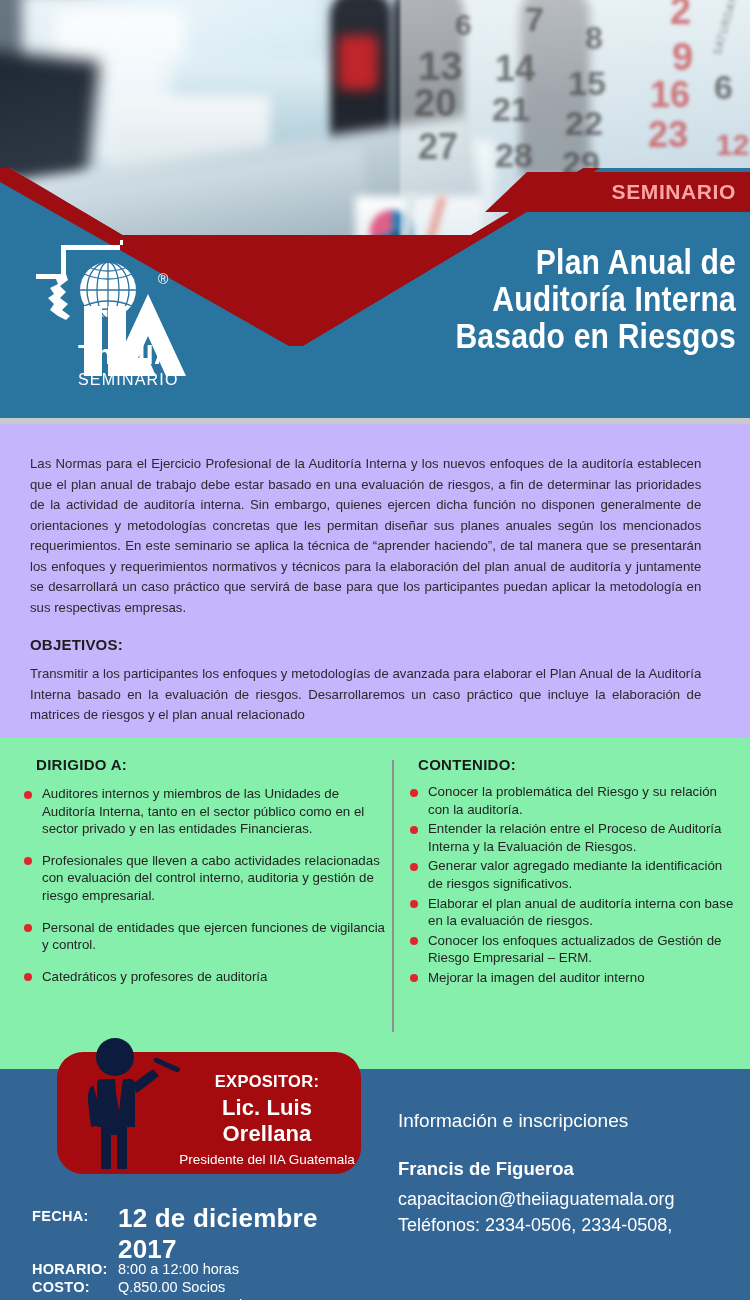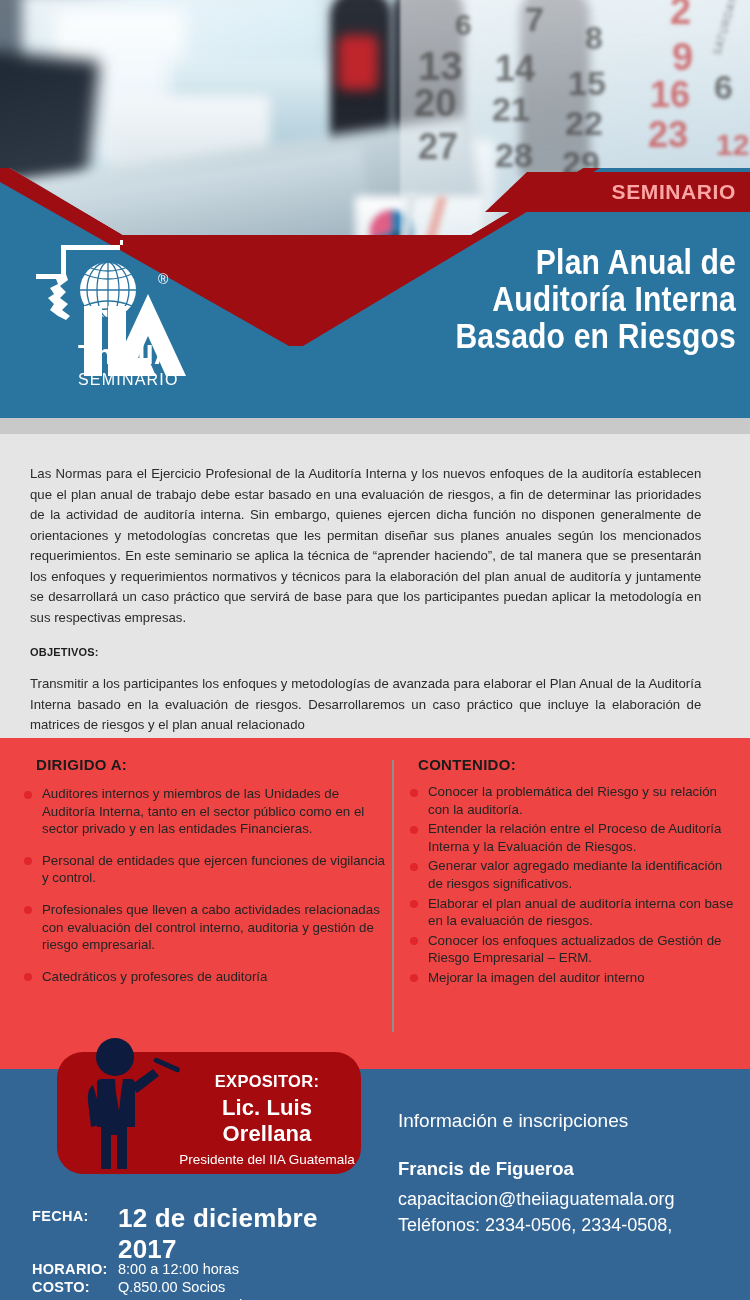--- a/index.html
+++ b/index.html
@@ -154,44 +154,44 @@
   }
 
   
   .logo{
     position:absolute;left:28px;top:232px;width:180px;height:168px;
   }
   .logo svg{display:block;}
 
   
   .intro{
-    position:absolute;left:0;top:434px;width:750px;height:320px;
-    background:#e5e5e5;
+    position:absolute;left:0;top:424px;width:750px;height:320px;
+    background:#c4b5fd;
   }
   .intro .para{
     position:absolute;left:30px;top:30px;width:692px;
     color:#2b2b2b;font-size:13.6px;line-height:20.5px;
     text-align:justify;
     font-family:"Liberation Sans","DejaVu Sans",sans-serif;
     transform:scaleX(.97);transform-origin:left top;
   }
   .intro .obj-h{
     position:absolute;left:30px;top:212px;
-    color:#1e1e1e;font-size:11px;font-weight:700;letter-spacing:.2px;
+    color:#1e1e1e;font-size:15px;font-weight:700;letter-spacing:.2px;
   }
   .intro .obj-p{
     position:absolute;left:30px;top:240px;width:692px;
     color:#2b2b2b;font-size:13.6px;line-height:20.5px;text-align:justify;
     transform:scaleX(.97);transform-origin:left top;
   }
 
   
   .lists{
     position:absolute;left:0;top:738px;width:750px;height:331px;
-    background:#ef4444;
+    background:#86efac;
   }
   .divider{
     position:absolute;left:392px;top:22px;width:2px;height:272px;
     background:#8f8f8f;
   }
   .col{position:absolute;top:0;}
   .col.left{left:22px;width:370px;}
   .col.right{left:408px;width:330px;}
   .col h3{
     margin:0;padding:0;
@@ -383,22 +383,22 @@
     <div class="obj-p">Transmitir a los participantes los enfoques y metodologías de avanzada para elaborar el Plan Anual de la Auditoría Interna basado en la evaluación de riesgos. Desarrollaremos un caso práctico que incluye la elaboración de matrices de riesgos y el plan anual relacionado</div>
   </div>
 
   <div class="lists">
     <div class="divider"></div>
 
     <div class="col left">
       <h3>DIRIGIDO A:</h3>
       <ul class="bl">
         <li><span class="dot"></span><span>Auditores internos y miembros de las Unidades de Auditoría Interna, tanto en el sector público como en el sector privado y en las entidades Financieras.</span></li>
+        <li><span class="dot"></span><span>Profesionales que lleven a cabo actividades relacionadas con evaluación del control interno, auditoria y gestión de riesgo empresarial.</span></li>
         <li><span class="dot"></span><span>Personal de entidades que ejercen funciones de vigilancia y control.</span></li>
-        <li><span class="dot"></span><span>Profesionales que lleven a cabo actividades relacionadas con evaluación del control interno, auditoria y gestión de riesgo empresarial.</span></li>
         <li><span class="dot"></span><span>Catedráticos y profesores de auditoría</span></li>
       </ul>
     </div>
 
     <div class="col right">
       <h3>CONTENIDO:</h3>
       <ul class="bl">
         <li><span class="dot"></span><span>Conocer la problemática del Riesgo y su relación con la auditoría.</span></li>
         <li><span class="dot"></span><span>Entender la relación entre el Proceso de Auditoría Interna y la Evaluación de Riesgos.</span></li>
         <li><span class="dot"></span><span>Generar valor agregado mediante la identificación de riesgos significativos.</span></li>

